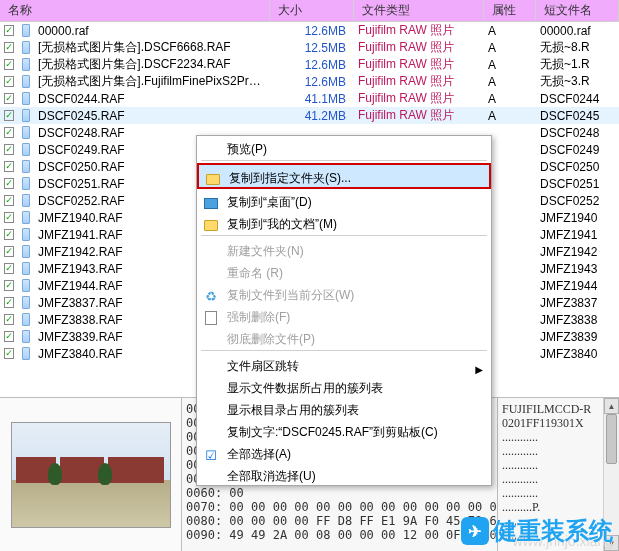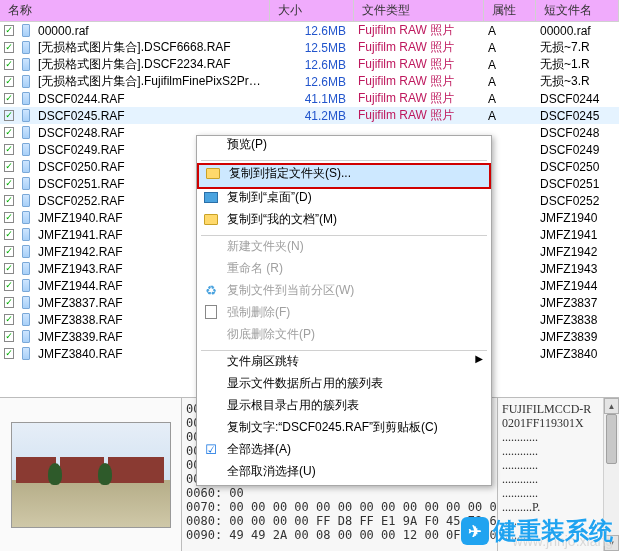--- a/index.html
+++ b/index.html
@@ -14,21 +14,21 @@
 .c-check{width:18px;display:flex;align-items:center;justify-content:center}
 .chk{width:11px;height:11px;border:1px solid #888;display:flex;align-items:center;justify-content:center;color:#0a0;font-size:9px;line-height:1}
 .c-icon{width:16px;display:flex;align-items:center}
 .fico{width:13px;height:13px;background:linear-gradient(#cde5ff,#a8d0f8);border:1px solid #7aa8d8;border-radius:1px}
 .c-fname{width:236px;color:#000}
 .c-size{width:84px;color:#2255cc;text-align:right;padding-right:8px}
 .c-type{width:130px;color:#be185d}
 .c-attr{width:52px;color:#000}
 .c-short{flex:1;color:#000}
 .context-menu{position:absolute;left:196px;top:135px;width:296px;background:#fff;border:1px solid #a8a8a8;box-shadow:2px 2px 6px rgba(0,0,0,.3);z-index:100}
-.menu-item{display:flex;align-items:flex-start;height:22px;padding:0 8px 0 30px;position:relative;color:#000}
+.menu-item{display:flex;align-items:flex-end;height:22px;padding:0 8px 0 30px;position:relative;color:#000}
 .menu-item.disabled{color:#a0a0a0}
 .menu-item.highlighted{background:#cde8ff;border:2px solid #d00000;height:26px}
 .menu-sep{height:1px;background:#d0d0d0;margin:2px 4px}
 .menu-icon{position:absolute;left:6px;width:16px;height:16px;display:flex;align-items:center;justify-content:center}
 .mi-folder{width:14px;height:11px;background:#ffd96b;border:1px solid #c9a227;border-radius:1px}
 .mi-desktop{width:14px;height:11px;background:#4aa3df;border:1px solid #2a6fa8}
 .mi-doc{width:12px;height:14px;background:#fff;border:1px solid #888}
 .mi-recycle{color:#4aa3df;font-size:13px}
 .mi-check{color:#0a6de0;font-size:13px}
 .menu-arrow{position:absolute;right:8px;color:#000;font-size:10px}
@@ -80,21 +80,21 @@
       <div class="cell c-check">
         <div class="chk">✓</div>
       </div>
       <div class="cell c-icon">
         <div class="fico"></div>
       </div>
       <div class="cell c-fname">[无损格式图片集合].DSCF6668.RAF</div>
       <div class="cell c-size">12.5MB</div>
       <div class="cell c-type">Fujifilm RAW 照片</div>
       <div class="cell c-attr">A</div>
-      <div class="cell c-short">无损~7.R</div>
+      <div class="cell c-short">无损~8.R</div>
     </div>
     <div class="row">
       <div class="cell c-check">
         <div class="chk">✓</div>
       </div>
       <div class="cell c-icon">
         <div class="fico"></div>
       </div>
       <div class="cell c-fname">[无损格式图片集合].DSCF2234.RAF</div>
       <div class="cell c-size">12.6MB</div>

